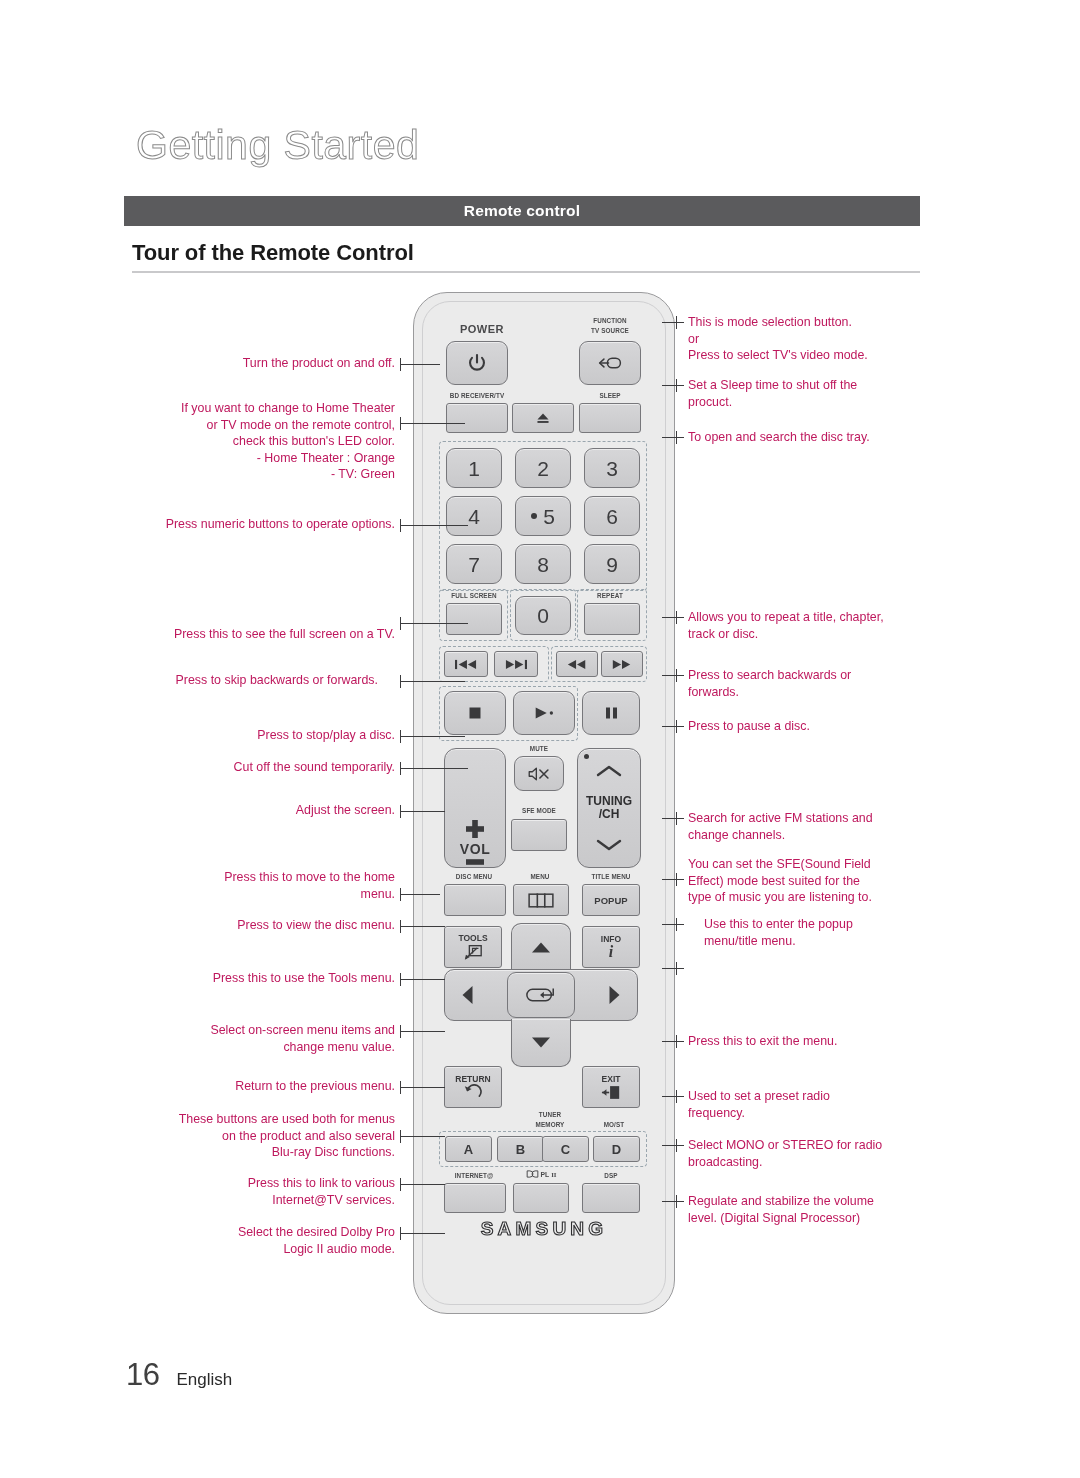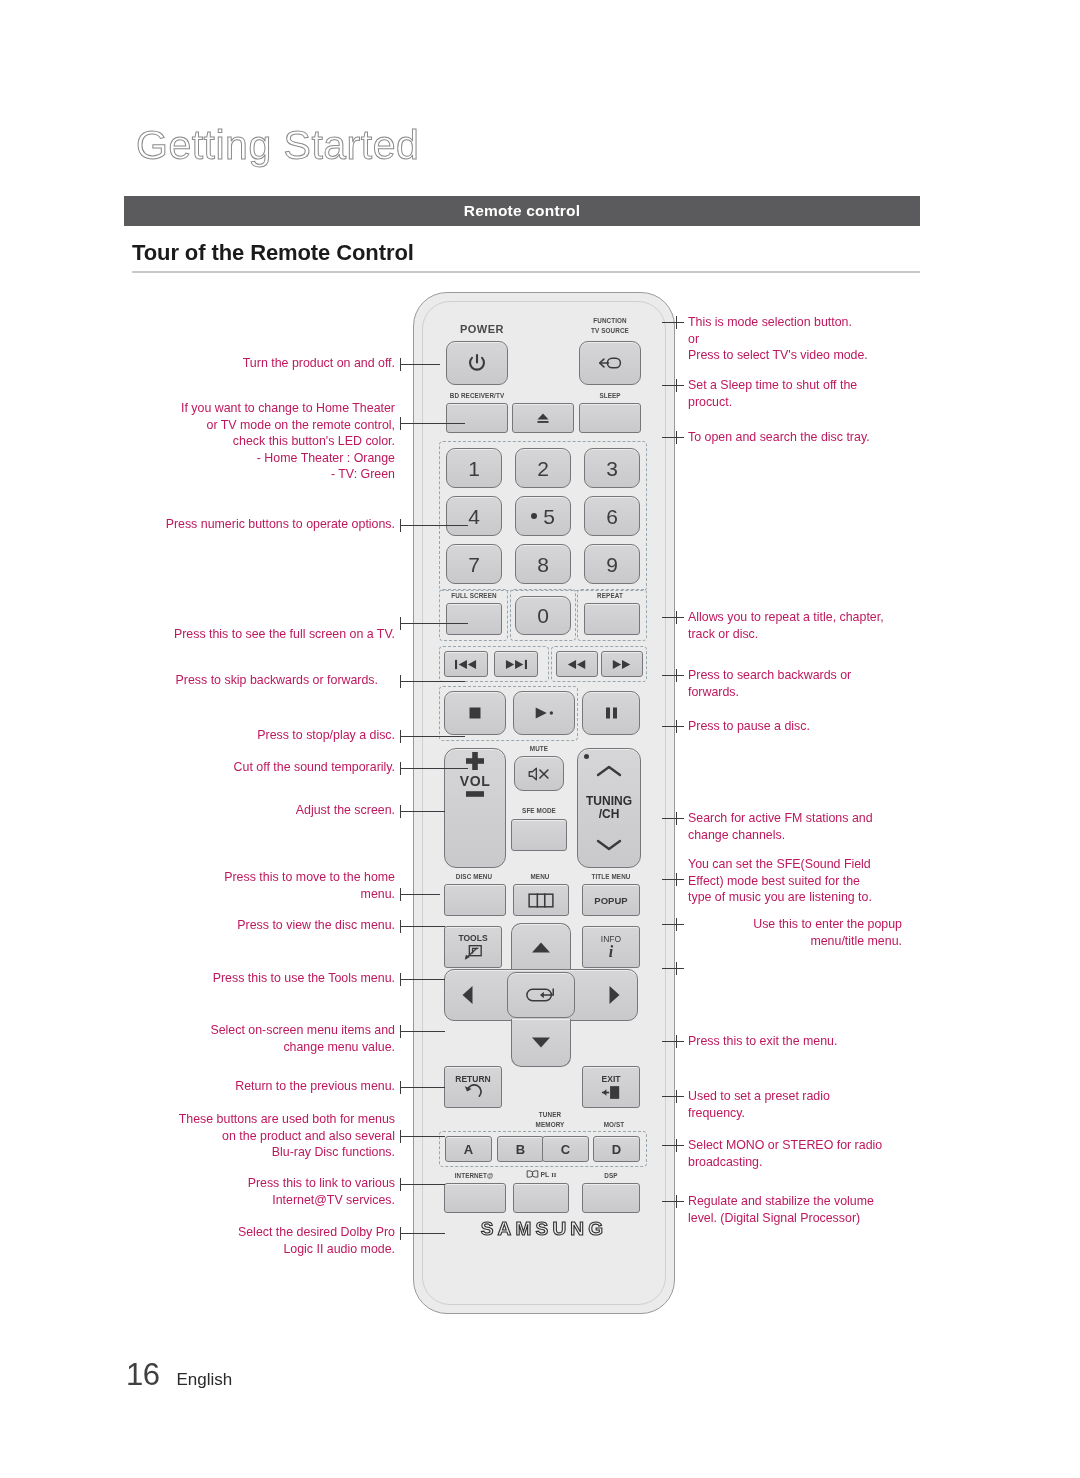--- a/index.html
+++ b/index.html
@@ -248,21 +248,21 @@
     </div>
 
     <div class="klabel" style="left:92px; top:452px; width:66px;">MUTE</div>
     <div class="key round" style="left:100px; top:463px; width:50px; height:35px;">
       <svg width="24" height="16" viewBox="0 0 26 18">
         <path d="M2 6.5 H 5.5 L 10 2.5 V 15.5 L 5.5 11.5 H 2 Z" fill="none" stroke="#3a3a3c" stroke-width="1.5" stroke-linejoin="round"></path>
         <path d="M14 4.5 L 23 13.5 M23 4.5 L 14 13.5" stroke="#3a3a3c" stroke-width="1.8" stroke-linecap="round"></path>
       </svg>
     </div>
 
-    <div class="key" style="left:30px; top:455px; width:62px; height:120px; border-radius:12px; flex-direction:column; justify-content:flex-start;">
+    <div class="key" style="left:30px; top:455px; width:62px; height:120px; border-radius:12px; flex-direction:column; justify-content:flex-end;">
       <svg width="24" height="24" viewBox="0 0 24 24">
         <rect x="9.2" y="3" width="5.6" height="18" fill="#3a3a3c"></rect>
         <rect x="3" y="9.2" width="18" height="5.6" fill="#3a3a3c"></rect>
       </svg>
       <span style="font-size:14px;font-weight:bold;color:#3a3a3c;letter-spacing:.6px;">VOL</span>
       <svg width="24" height="10" viewBox="0 0 24 10">
         <rect x="3" y="2.2" width="18" height="5.6" fill="#3a3a3c"></rect>
       </svg>
     </div>
 
@@ -304,21 +304,21 @@
       <span style="font-size:8.5px;font-weight:bold;color:#3a3a3c;">TOOLS</span>
       <svg width="20" height="17" viewBox="0 0 22 18">
         <rect x="7" y="1.5" width="13" height="11" fill="none" stroke="#3a3a3c" stroke-width="1.5"></rect>
         <path d="M17 4.5 H 10.5 V 10" fill="none" stroke="#3a3a3c" stroke-width="1.4"></path>
         <path d="M15.5 4 L 3 15.5" stroke="#3a3a3c" stroke-width="1.5"></path>
         <path d="M2 17 L 3.2 11.5 L 7.5 14 Z" fill="#3a3a3c"></path>
       </svg>
     </div>
 
     <div class="key" style="left:168px; top:633px; width:58px; height:42px; flex-direction:column; gap:0;">
-      <span style="font-size:8.5px;font-weight:normal;color:#3a3a3c;">INFO</span>
+      <span style="font-size:8.5px;font-weight:bold;color:#3a3a3c;">INFO</span>
       <span style="font-size:16px;font-style:italic;font-family:'Liberation Serif',serif;color:#3a3a3c;line-height:16px;">i</span>
     </div>
 
     <div class="key" style="left:97px; top:630px; width:60px; height:48px; border-radius:10px 10px 0 0; border-bottom:none;">
       <svg width="22" height="13" viewBox="0 0 22 13">
           <path d="M11 1.5 L 20 11.5 H 2 Z" fill="#3a3a3c"></path>
         </svg>
     </div>
     <div class="key" style="left:30px; top:676px; width:194px; height:52px; border-radius:10px; justify-content:space-between; padding:0 16px;">
       <svg width="13" height="22" viewBox="0 0 13 22">
@@ -503,21 +503,21 @@
 change channels.</div>
 
   <div class="lcap" style="left:676px; top:873px; height:13px;"></div>
   <div class="lline" style="left:662px; top:879px; width:22px; height:1.4px;"></div>
   <div class="note l-align" style="left:688px; top:856px; width:250px;">You can set the SFE(Sound Field
 Effect) mode best suited for the
 type of music you are listening to.</div>
 
   <div class="lcap" style="left:676px; top:918px; height:13px;"></div>
   <div class="lline" style="left:662px; top:924px; width:22px; height:1.4px;"></div>
-  <div class="note l-align" style="left:652px; top:916px; width:250px;text-align:right;">Use this to enter the popup
+  <div class="note l-align" style="left:704px; top:916px; width:250px;">Use this to enter the popup
 menu/title menu.</div>
 
   <div class="lcap" style="left:676px; top:962px; height:13px;"></div>
   <div class="lline" style="left:662px; top:968px; width:22px; height:1.4px;"></div>
 
   <div class="lcap" style="left:676px; top:1035px; height:13px;"></div>
   <div class="lline" style="left:662px; top:1041px; width:22px; height:1.4px;"></div>
   <div class="note l-align" style="left:688px; top:1033px; width:250px;">Press this to exit the menu.</div>
 
   <div class="lcap" style="left:676px; top:1090px; height:13px;"></div>

